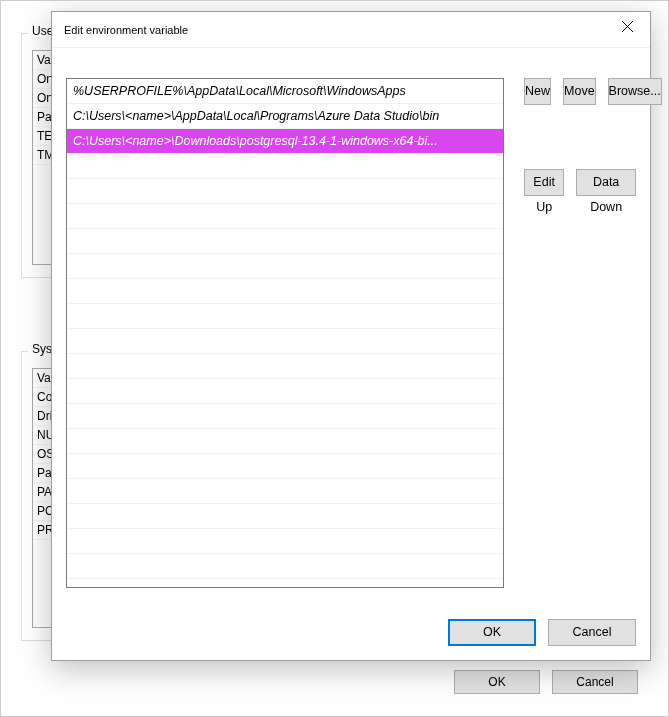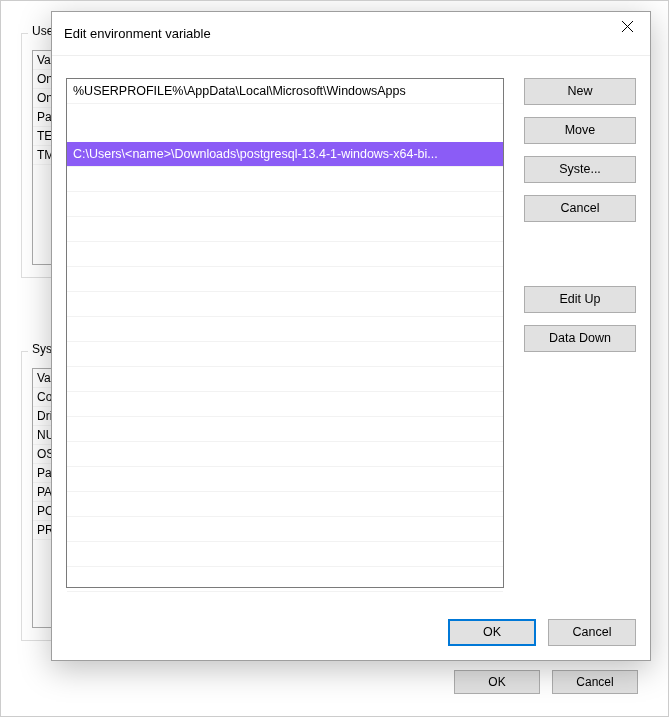--- a/index.html
+++ b/index.html
@@ -13,32 +13,32 @@
     .bg-group-label { position: absolute; top: -10px; left: 6px; background: #fff; padding: 0 4px; font-size: 12px; color: #000; }
     .bg-listbox { position: absolute; top: 16px; left: 10px; right: 10px; bottom: 12px; border: 1px solid #aaa; background: #fff; font-size: 12px; overflow: hidden; }
     .bg-listbox .row { padding: 2px 4px; border-bottom: 1px solid #f5f5f5; white-space: nowrap; overflow: hidden; }
     .bg-scrollbar { position: absolute; right: 0; top: 0; bottom: 0; width: 17px; background: #e8e8e8; }
     .bg-scroll-thumb { position: absolute; right: 0; top: 17px; width: 17px; height: 90px; background: #bababa; }
     .bg-bottom-buttons { position: absolute; bottom: 22px; right: 30px; display: flex; gap: 12px; }
     .bg-btn { width: 86px; height: 24px; background: #e1e1e1; border: 1px solid #adadad; font-size: 12px; text-align: center; line-height: 22px; }
 
     
     .dialog { position: absolute; top: 10px; left: 50px; width: 600px; height: 650px; background: #fff; border: 1px solid #9e9e9e; box-shadow: 0 8px 30px rgba(0,0,0,.25); }
-    .dialog-title { height: 44px; display: flex; align-items: center; padding: 0 12px; font-size: 13px; border-bottom: 1px solid #eee; }
+    .dialog-title { height: 36px; display: flex; align-items: center; padding: 0 12px; font-size: 11px; border-bottom: 1px solid #eee; }
     .dialog-close { position: absolute; top: 0; right: 0; width: 45px; height: 30px; display: flex; align-items: center; justify-content: center; }
     .dialog-close svg { width: 11px; height: 11px; stroke: #000; stroke-width: 1; }
     .dialog-body { position: absolute; top: 44px; left: 14px; right: 14px; bottom: 14px; }
 
     .path-list { position: absolute; top: 22px; left: 0; width: 438px; height: 510px; border: 1px solid #7a7a7a; background: #fff; font-size: 12.5px; }
-    .path-list .path-row { height: 25px; line-height: 25px; padding: 0 6px; white-space: nowrap; overflow: hidden; text-overflow: ellipsis; border-bottom: 1px solid #f2f2f2; }
-    .path-list .path-row.selected { background: #8b5cf6; color: #fff; margin-top: 38px; }
+    .path-list .path-row { height: 25px; line-height: 25px; padding: 0 6px; white-space: nowrap; overflow: hidden; text-overflow: ellipsis; border-bottom: 1px solid #f2f2f2; font-style: italic; }
+    .path-list .path-row.selected { background: #d946ef; color: #fff; }
     .path-list .path-row.empty { color: transparent; }
 
     .side-buttons { position: absolute; top: 22px; right: 0; width: 112px; display: flex; flex-direction: column; gap: 12px; }
-    .side-group { display: flex; flex-direction: column; gap: 12px; justify-content: space-between; }
+    .side-group { display: flex; flex-direction: row; gap: 12px; justify-content: space-between; }
     .side-gap { height: 40px; }
     .win-btn { height: 27px; background: #e1e1e1; border: 1px solid #adadad; font-size: 12.5px; text-align: center; line-height: 25px; }
 
     .dialog-buttons { position: absolute; bottom: 0; right: 0; display: flex; gap: 12px; }
     .dlg-btn { width: 88px; height: 27px; background: #e1e1e1; border: 1px solid #adadad; font-size: 12.5px; text-align: center; line-height: 25px; }
     .dlg-btn.primary { border: 2px solid #0078d7; line-height: 23px; }
 
     
     .cut { white-space: nowrap; overflow: hidden; }
   </style>
@@ -91,20 +91,21 @@
           <line x1="0" y1="0" x2="11" y2="11"></line>
           <line x1="11" y1="0" x2="0" y2="11"></line>
         </svg>
     </span>
   </div>
 
   <div class="dialog-body">
 
     <div class="path-list">
       <div class="path-row">%USERPROFILE%\AppData\Local\Microsoft\WindowsApps</div>
+      <div class="path-row">C:\Users\&lt;name&gt;\AppData\Local\Programs\Azure Data Studio\bin</div>
       <div class="path-row selected">C:\Users\&lt;name&gt;\Downloads\postgresql-13.4-1-windows-x64-bi...</div>
 
       <div class="path-row empty">.</div>
       <div class="path-row empty">.</div>
       <div class="path-row empty">.</div>
       <div class="path-row empty">.</div>
       <div class="path-row empty">.</div>
       <div class="path-row empty">.</div>
       <div class="path-row empty">.</div>
       <div class="path-row empty">.</div>
@@ -116,21 +117,21 @@
       <div class="path-row empty">.</div>
       <div class="path-row empty">.</div>
       <div class="path-row empty">.</div>
       <div class="path-row empty">.</div>
     </div>
 
     <div class="side-buttons">
       <div class="side-group">
         <div class="win-btn">New</div>
         <div class="win-btn">Move</div>
-        <div class="win-btn">Syste...</div>
+        <div class="win-btn">Browse...</div>
         <div class="win-btn">Cancel</div>
       </div>
       <div class="side-gap"></div>
       <div class="side-group">
         <div class="win-btn">Edit Up</div>
         <div class="win-btn">Data Down</div>
       </div>
       <div class="side-gap"></div>
     </div>
 

